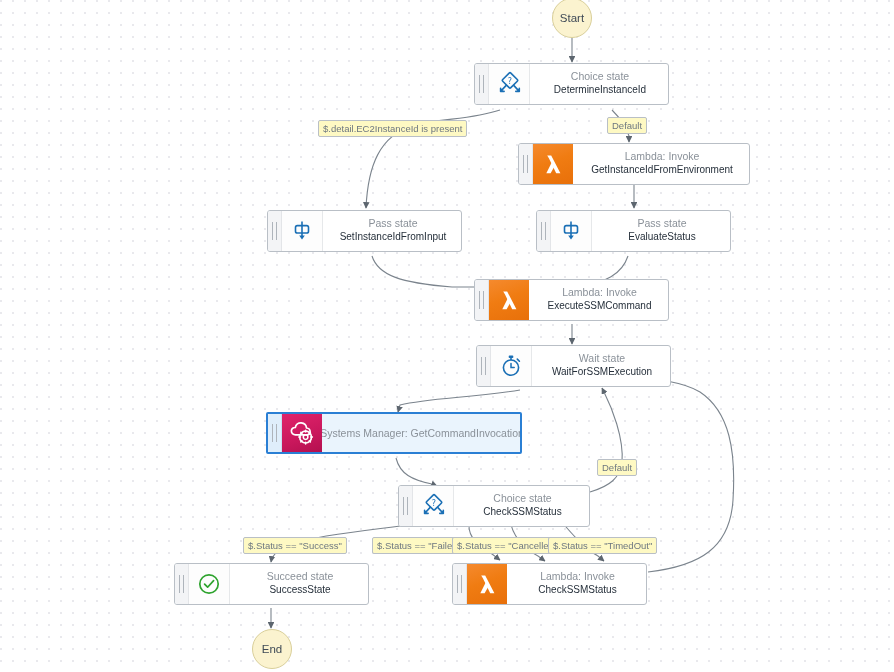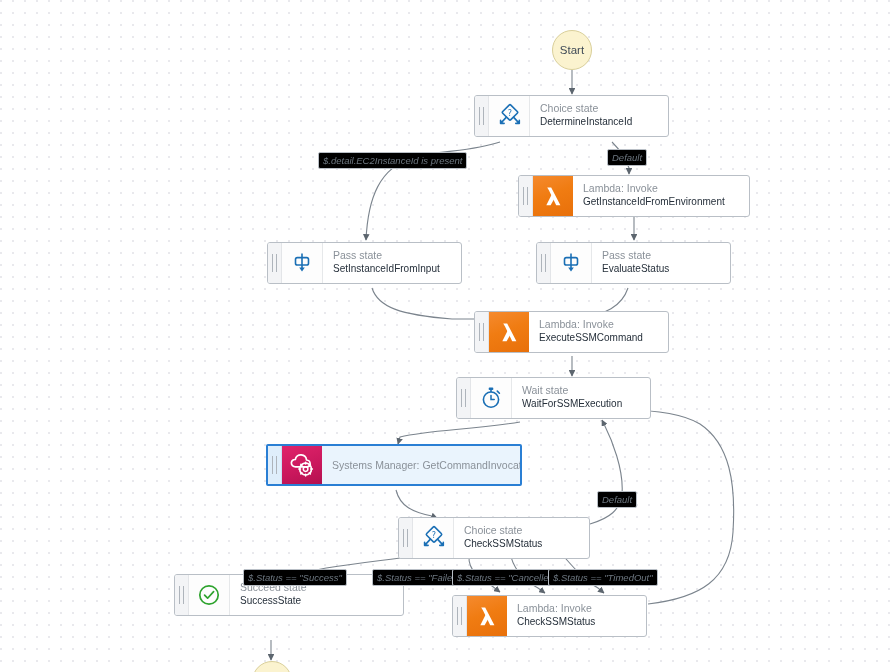--- a/index.html
+++ b/index.html
@@ -6,21 +6,21 @@
   body{
     width:894px;height:672px;
     background-color:#ffffff;
     background-image:
       radial-gradient(circle at 1px 1px, #e9e9ed 1.1px, transparent 1.2px);
     background-size:12px 12px;
     font-family:"Liberation Sans", sans-serif;
     overflow:hidden;
     position:relative;
   }
-  #canvas{position:absolute;inset:0;margin-top:32px;}
+  #canvas{position:absolute;inset:0;}
   svg.edges{position:absolute;left:0;top:0;width:894px;height:672px;pointer-events:none;}
 
   
   .terminal{
     position:absolute;
     width:40px;height:40px;border-radius:50%;
     background:#fbf3cf;
     border:1px solid #d9cf9a;
     display:flex;align-items:center;justify-content:center;
     font-size:11.5px;color:#3f4a56;
@@ -68,43 +68,43 @@
   }
   .iconcell.ssm{
     background:linear-gradient(160deg,#e0246b 0%,#c9175c 60%,#b3104f 100%);
     border-right:none;
   }
   .labels{
     flex:1 1 auto;
     display:flex;flex-direction:column;justify-content:center;
     padding-left:10px;padding-right:8px;
     overflow:hidden;
+    align-items:center;
   }
   .kind{
     font-size:10.5px;color:#8a9199;line-height:12px;
     white-space:nowrap;
   }
   .title{
     font-size:10px;color:#26303b;line-height:16px;
     white-space:nowrap;
   }
 
   
   .edgelabel{
     position:absolute;
-    background:#000000;
+    background:#fef9c3;
     border:1px solid #b9bfc6;
     border-radius:2px;
     font-size:9.5px;
     color:#6d7780;
     line-height:11px;
     padding:2px 4px;
     white-space:nowrap;
     box-sizing:border-box;
-    font-style:italic;
   }
   svg.icon{display:block;}
 </style>
 </head>
 <body>
 
 <div id="canvas">
 
   <svg class="edges" viewBox="0 0 894 672">
     <defs>
@@ -233,21 +233,21 @@
         <path d="M8.2,5.5 L12.2,5.5 L21.4,23.2 L17.2,23.2 L9.9,8.2 Z" fill="#ffffff"></path>
         <path d="M12.7,12.6 L15.0,17.2 L11.6,23.2 L7.3,23.2 Z" fill="#ffffff"></path>
       </svg>
     </div>
     <div class="labels">
       <span class="kind">Lambda: Invoke</span>
       <span class="title">ExecuteSSMCommand</span>
     </div>
   </div>
 
-  <div class="node" style="left:456px;top:345px;width:195px;">
+  <div class="node" style="left:476px;top:345px;width:195px;">
     <div class="grip">
         <i></i>
       </div>
     <div class="iconcell plain">
       <svg class="icon" width="26" height="26" viewBox="0 0 26 26">
         <circle cx="13" cy="14.6" r="7.6" fill="none" stroke="#1a6fb5" stroke-width="1.6"></circle>
         <rect x="10.7" y="2.6" width="4.6" height="2.4" rx="0.8" fill="#1a6fb5"></rect>
         <path d="M13,5.0 L13,7.0" stroke="#1a6fb5" stroke-width="1.6"></path>
         <path d="M13,10.4 L13,14.6 L16.2,14.6" stroke="#1a6fb5" stroke-width="1.5" fill="none" stroke-linecap="round"></path>
         <path d="M19.3,6.1 L21.4,8.2" stroke="#1a6fb5" stroke-width="1.6" stroke-linecap="round"></path>
@@ -298,21 +298,21 @@
         <path d="M10.2,14.4 L4.6,20.4 M4.6,20.4 L8.1,20.4 M4.6,20.4 L4.6,17.2" stroke="#1a6fb5" stroke-width="1.6" fill="none" stroke-linecap="round"></path>
         <path d="M17.7,14.4 L23.3,20.4 M23.3,20.4 L19.8,20.4 M23.3,20.4 L23.3,17.2" stroke="#1a6fb5" stroke-width="1.6" fill="none" stroke-linecap="round"></path>
       </svg>
     </div>
     <div class="labels">
       <span class="kind">Choice state</span>
       <span class="title">CheckSSMStatus</span>
     </div>
   </div>
 
-  <div class="node" style="left:174px;top:542px;width:230px;">
+  <div class="node" style="left:174px;top:563px;width:195px;">
     <div class="grip">
         <i></i>
       </div>
     <div class="iconcell plain">
       <svg class="icon" width="26" height="26" viewBox="0 0 26 26">
         <circle cx="13" cy="13" r="9.2" fill="none" stroke="#2ea32e" stroke-width="1.7"></circle>
         <path d="M8.6,13.2 L11.6,16.2 L17.6,9.6" fill="none" stroke="#2ea32e" stroke-width="1.7" stroke-linecap="round" stroke-linejoin="round"></path>
       </svg>
     </div>
     <div class="labels">

